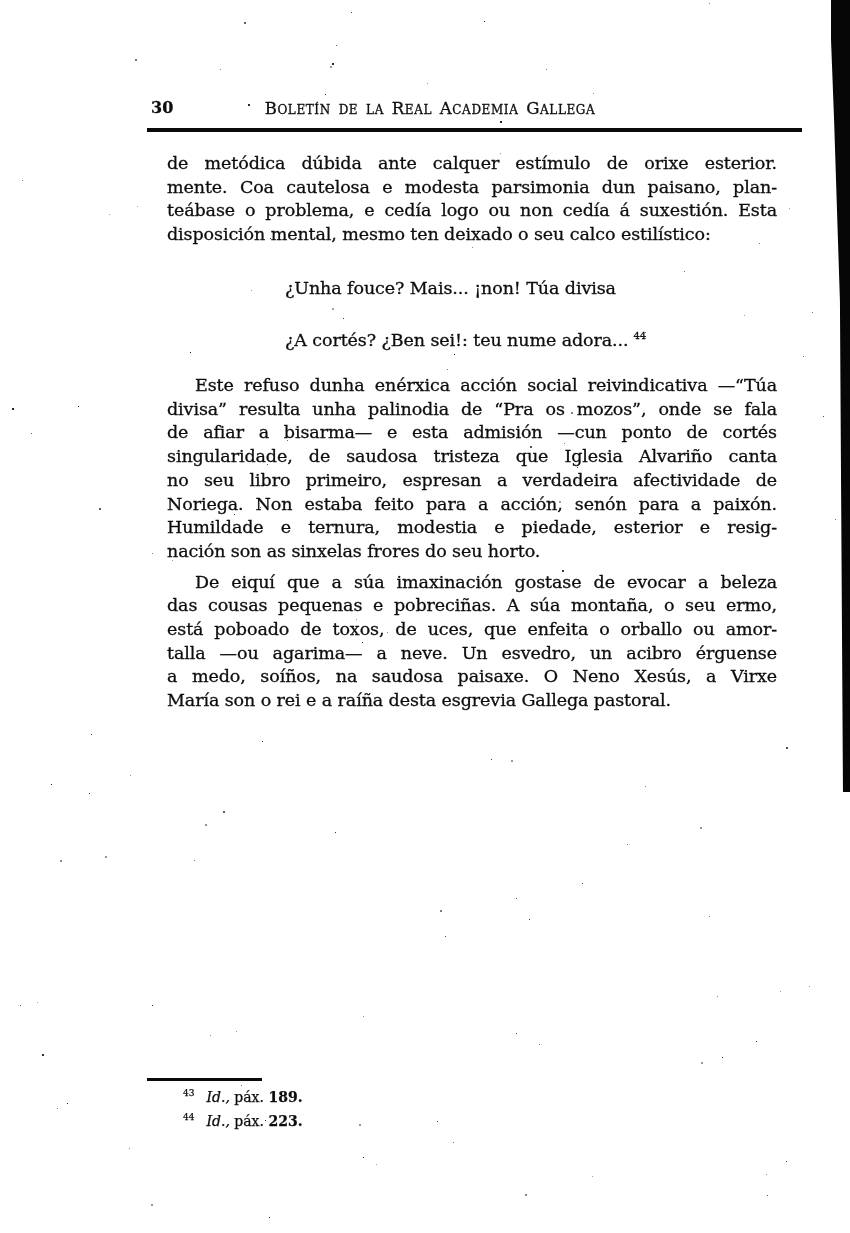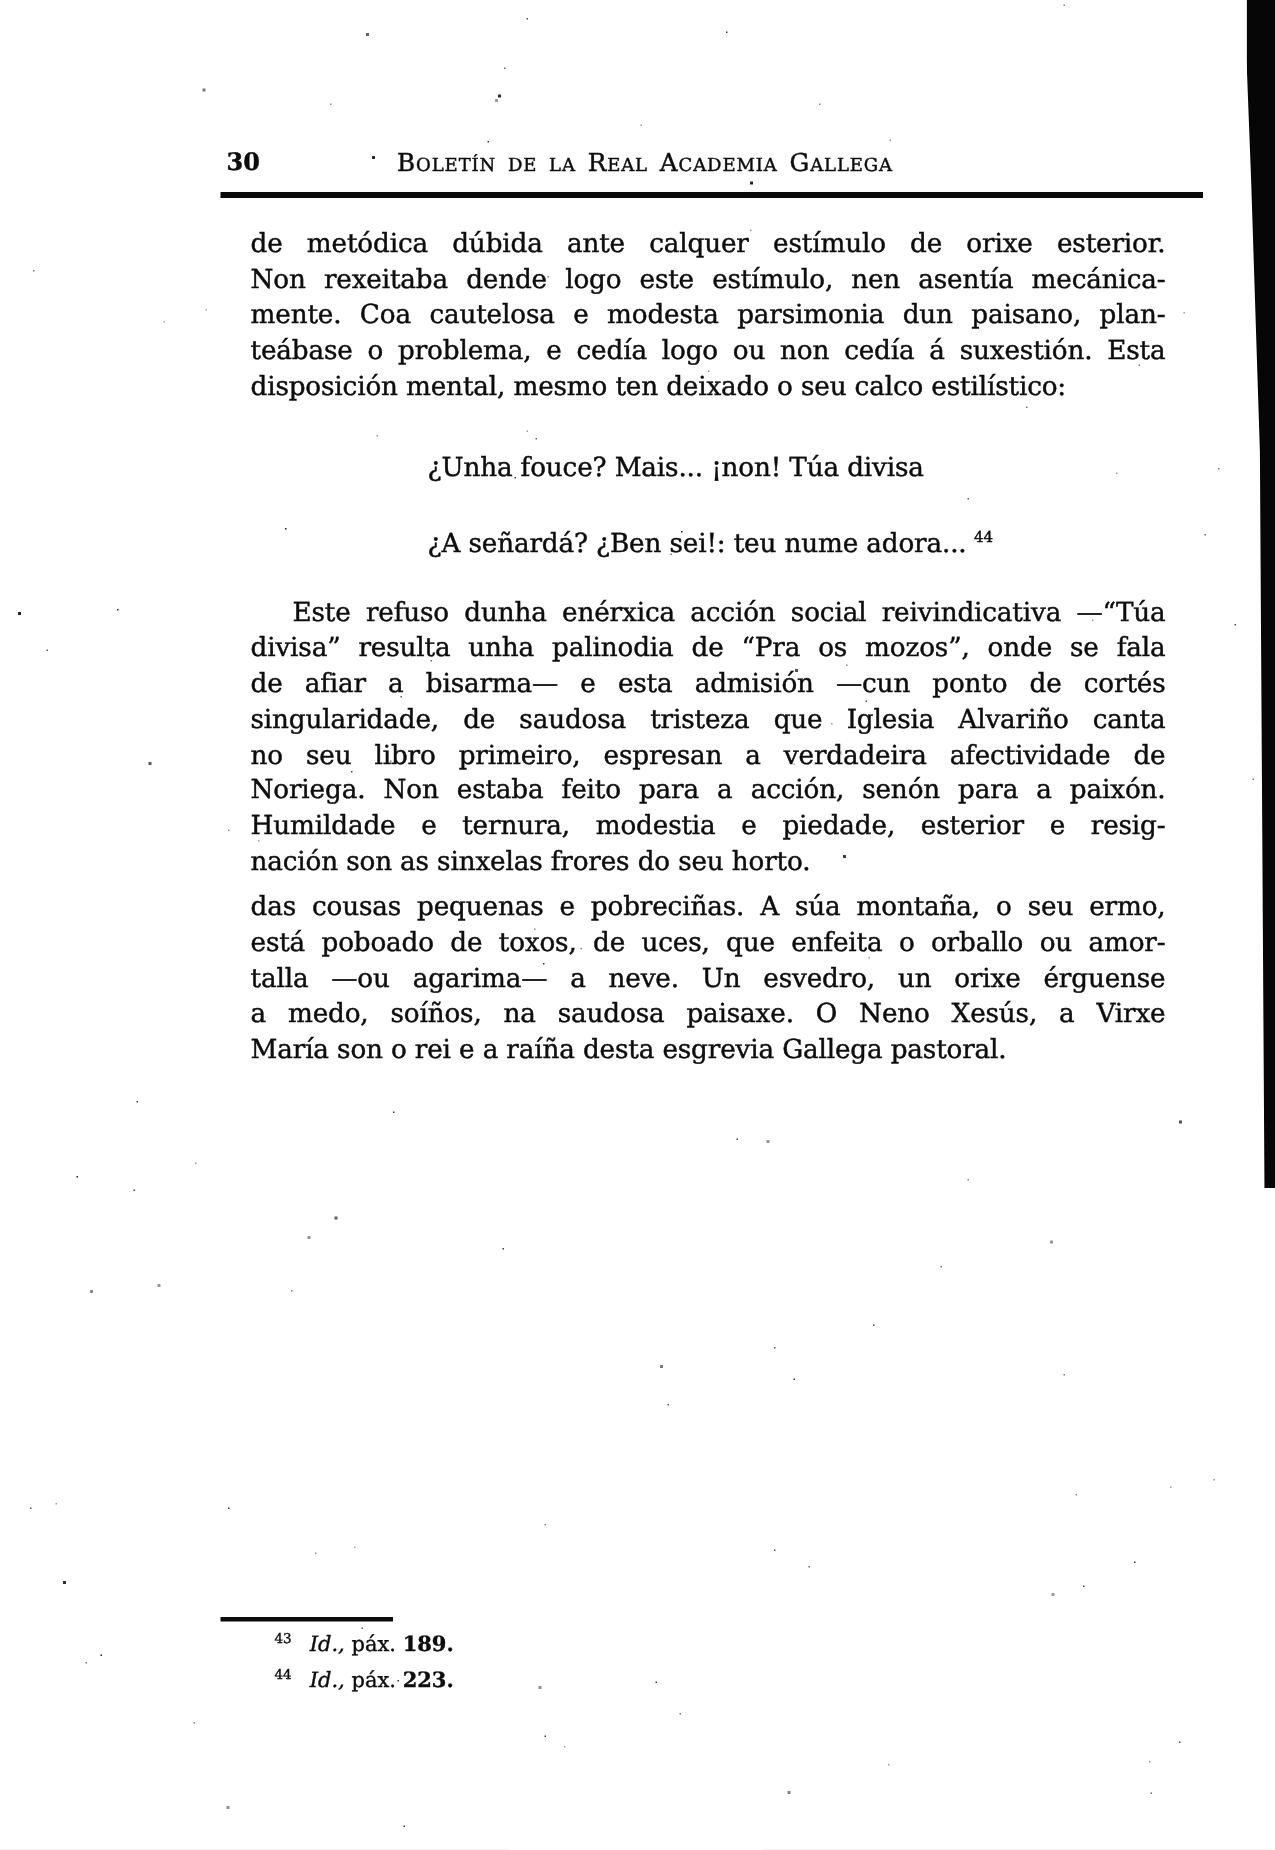--- a/index.html
+++ b/index.html
@@ -75,50 +75,50 @@
 <div class="page">
 
   <span class="pagenum">30</span>
   <div class="journal-title">Boletín de la Real Academia Gallega</div>
   <div class="header-rule"></div>
 
   <div class="bodycol">
 
     <div class="para p1">
         <div class="tline">de metódica dúbida ante calquer estímulo de orixe esterior.</div>
-        <div class="tline">Non rexeitaba dende logo este estímulo, nen asentía mecánica-</div>
         <div class="tline">mente. Coa cautelosa e modesta parsimonia dun paisano, plan-</div>
         <div class="tline">teábase o problema, e cedía logo ou non cedía á suxestión. Esta</div>
         <div class="tline last">disposición mental, mesmo ten deixado o seu calco estilístico:</div>
       </div>
 
     <div class="verse">
       <div class="vline">
         <span>¿Unha fouce? Mais... ¡non! Túa divisa</span>
       </div>
       <div class="vline stanza2">
-        <span>¿A señardá? ¿Ben sei!: teu nume adora...</span><sup>44</sup>
+        <span>¿A cortés? ¿Ben sei!: teu nume adora...</span><sup>44</sup>
       </div>
     </div>
 
     <div class="para p2">
         <div class="tline indent">Este refuso dunha enérxica acción social reivindicativa —“Túa</div>
         <div class="tline">divisa” resulta unha palinodia de “Pra os mozos”, onde se fala</div>
         <div class="tline">de afiar a bisarma— e esta admisión —cun ponto de cortés</div>
         <div class="tline">singularidade, de saudosa tristeza que Iglesia Alvariño canta</div>
         <div class="tline">no seu libro primeiro, espresan a verdadeira afectividade de</div>
         <div class="tline">Noriega. Non estaba feito para a acción, senón para a paixón.</div>
         <div class="tline">Humildade e ternura, modestia e piedade, esterior e resig-</div>
         <div class="tline last">nación son as sinxelas frores do seu horto.</div>
       </div>
 
     <div class="para p3">
+        <div class="tline indent">De eiquí que a súa imaxinación gostase de evocar a beleza</div>
         <div class="tline">das cousas pequenas e pobreciñas. A súa montaña, o seu ermo,</div>
         <div class="tline">está poboado de toxos, de uces, que enfeita o orballo ou amor-</div>
-        <div class="tline">talla —ou agarima— a neve. Un esvedro, un orixe érguense</div>
+        <div class="tline">talla —ou agarima— a neve. Un esvedro, un acibro érguense</div>
         <div class="tline">a medo, soíños, na saudosa paisaxe. O Neno Xesús, a Virxe</div>
         <div class="tline last">María son o rei e a raíña desta esgrevia Gallega pastoral.</div>
       </div>
   </div>
 
   <div class="footnote-rule"></div>
 
   <div class="footnotes">
     <div class="fn">
       <sup>43</sup><span class="src">Id.,</span>

